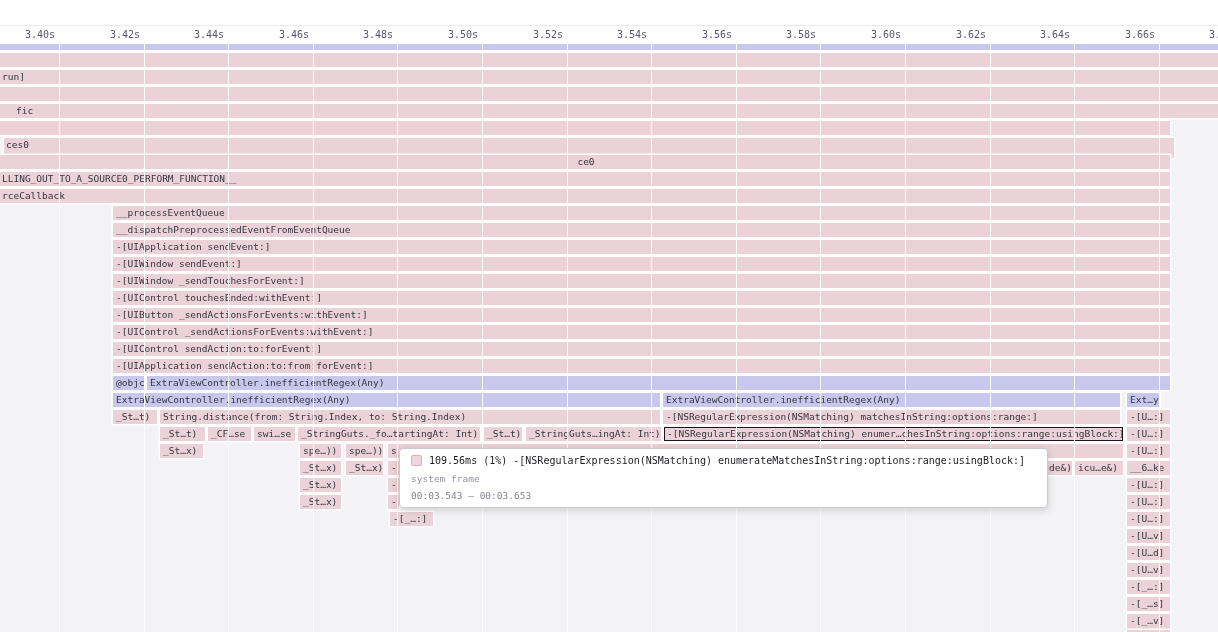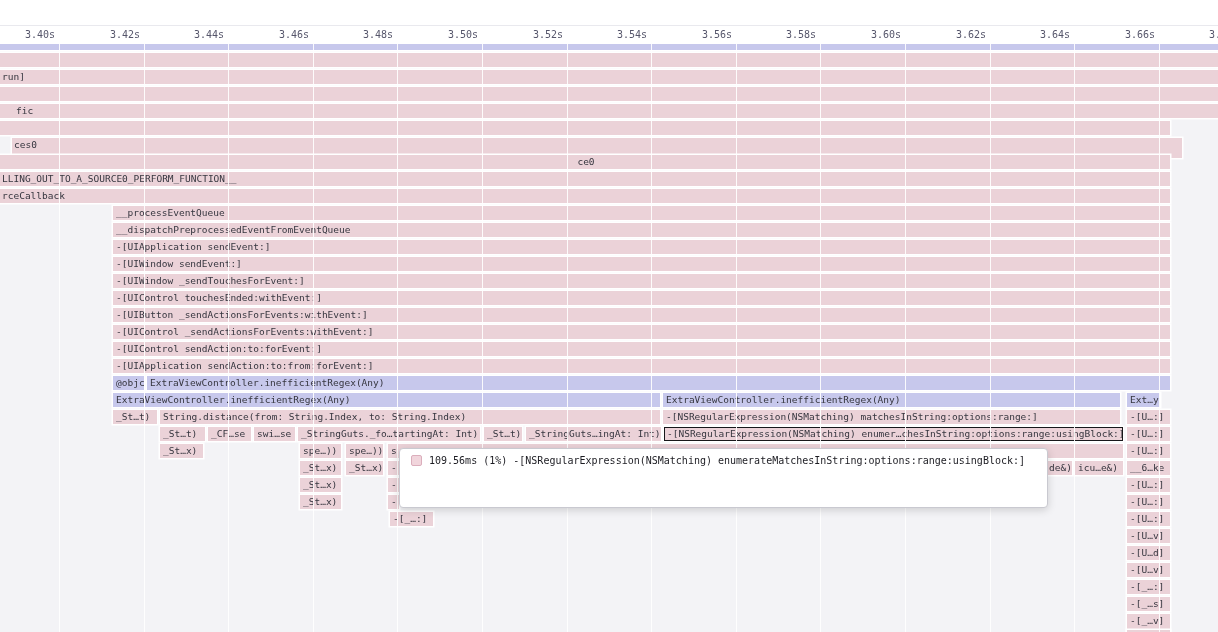--- a/index.html
+++ b/index.html
@@ -52,21 +52,21 @@
       <span class="tick-label" style="left: 1179px;">3.68s</span>
     </div>
   <div id="header-line"></div>
   <div id="bars-layer">
       <div class="bar lav nolabel" style="left: 0px; top: 44px; width: 1218px; height: 6px;"></div>
       <div class="bar pink nolabel" style="left: 0px; top: 53px; width: 1218px; height: 14px;"></div>
       <div class="bar pink cut" style="left: 0px; top: 70px; width: 1218px; height: 14px;">run]</div>
       <div class="bar pink nolabel" style="left: 0px; top: 87px; width: 1218px; height: 14px;"></div>
       <div class="bar pink cut" style="left: 0px; top: 104px; width: 1218px; height: 14px; padding-left: 16px;">fic</div>
       <div class="bar pink nolabel" style="left: 0px; top: 121px; width: 1170px; height: 14px;"></div>
-      <div class="bar pink cut" style="left: 12px; top: 138px; width: 1170px; height: 20px;">ces0</div>
+      <div class="bar pink cut" style="left: 4px; top: 138px; width: 1170px; height: 20px;">ces0</div>
       <div class="bar pink cut" style="left: 0px; top: 155px; width: 1170px; height: 14px; text-align: center;">ce0</div>
       <div class="bar pink cut" style="left: 0px; top: 172px; width: 1170px; height: 14px;">LLING_OUT_TO_A_SOURCE0_PERFORM_FUNCTION__</div>
       <div class="bar pink cut" style="left: 0px; top: 189px; width: 1170px; height: 14px;">rceCallback</div>
       <div class="bar pink" style="left: 113px; top: 206px; width: 1057px; height: 14px;">__processEventQueue</div>
       <div class="bar pink" style="left: 113px; top: 223px; width: 1057px; height: 14px;">__dispatchPreprocessedEventFromEventQueue</div>
       <div class="bar pink" style="left: 113px; top: 240px; width: 1057px; height: 14px;">-[UIApplication sendEvent:]</div>
       <div class="bar pink" style="left: 113px; top: 257px; width: 1057px; height: 14px;">-[UIWindow sendEvent:]</div>
       <div class="bar pink" style="left: 113px; top: 274px; width: 1057px; height: 14px;">-[UIWindow _sendTouchesForEvent:]</div>
       <div class="bar pink" style="left: 113px; top: 291px; width: 1057px; height: 14px;">-[UIControl touchesEnded:withEvent:]</div>
       <div class="bar pink" style="left: 113px; top: 308px; width: 1057px; height: 14px;">-[UIButton _sendActionsForEvents:withEvent:]</div>
@@ -132,14 +132,16 @@
       <div class="gridline" style="left: 990px;"></div>
       <div class="gridline" style="left: 1074px;"></div>
       <div class="gridline" style="left: 1159px;"></div>
     </div>
 
   <div id="tooltip">
     <div class="tt-row1">
       <span class="tt-swatch"></span>
       <span class="tt-title">109.56ms (1%) -[NSRegularExpression(NSMatching) enumerateMatchesInString:options:range:usingBlock:]</span>
     </div>
+    <div class="tt-sub">system frame</div>
+    <div class="tt-range">00:03.543 — 00:03.653</div>
   </div>
 </div>
 
 </body></html>

